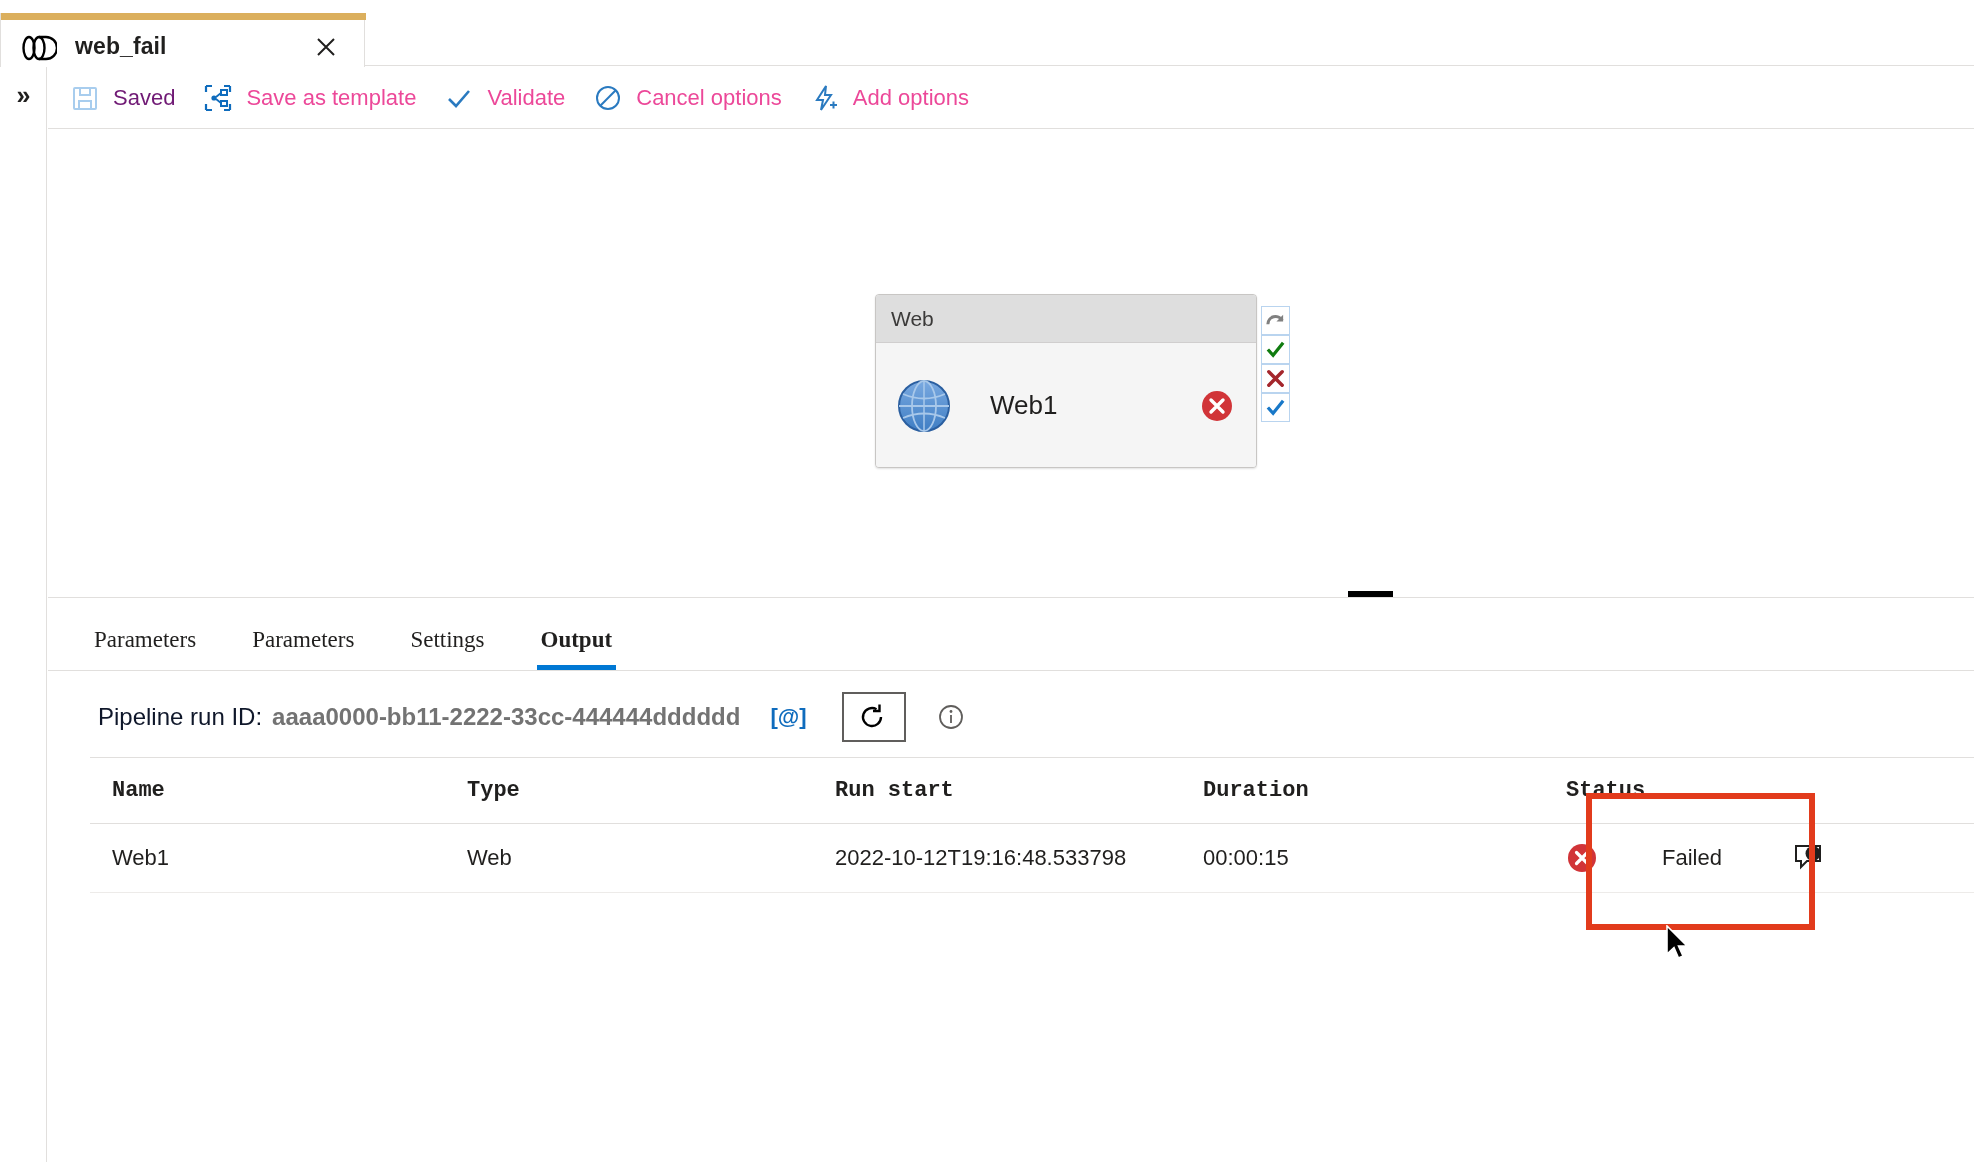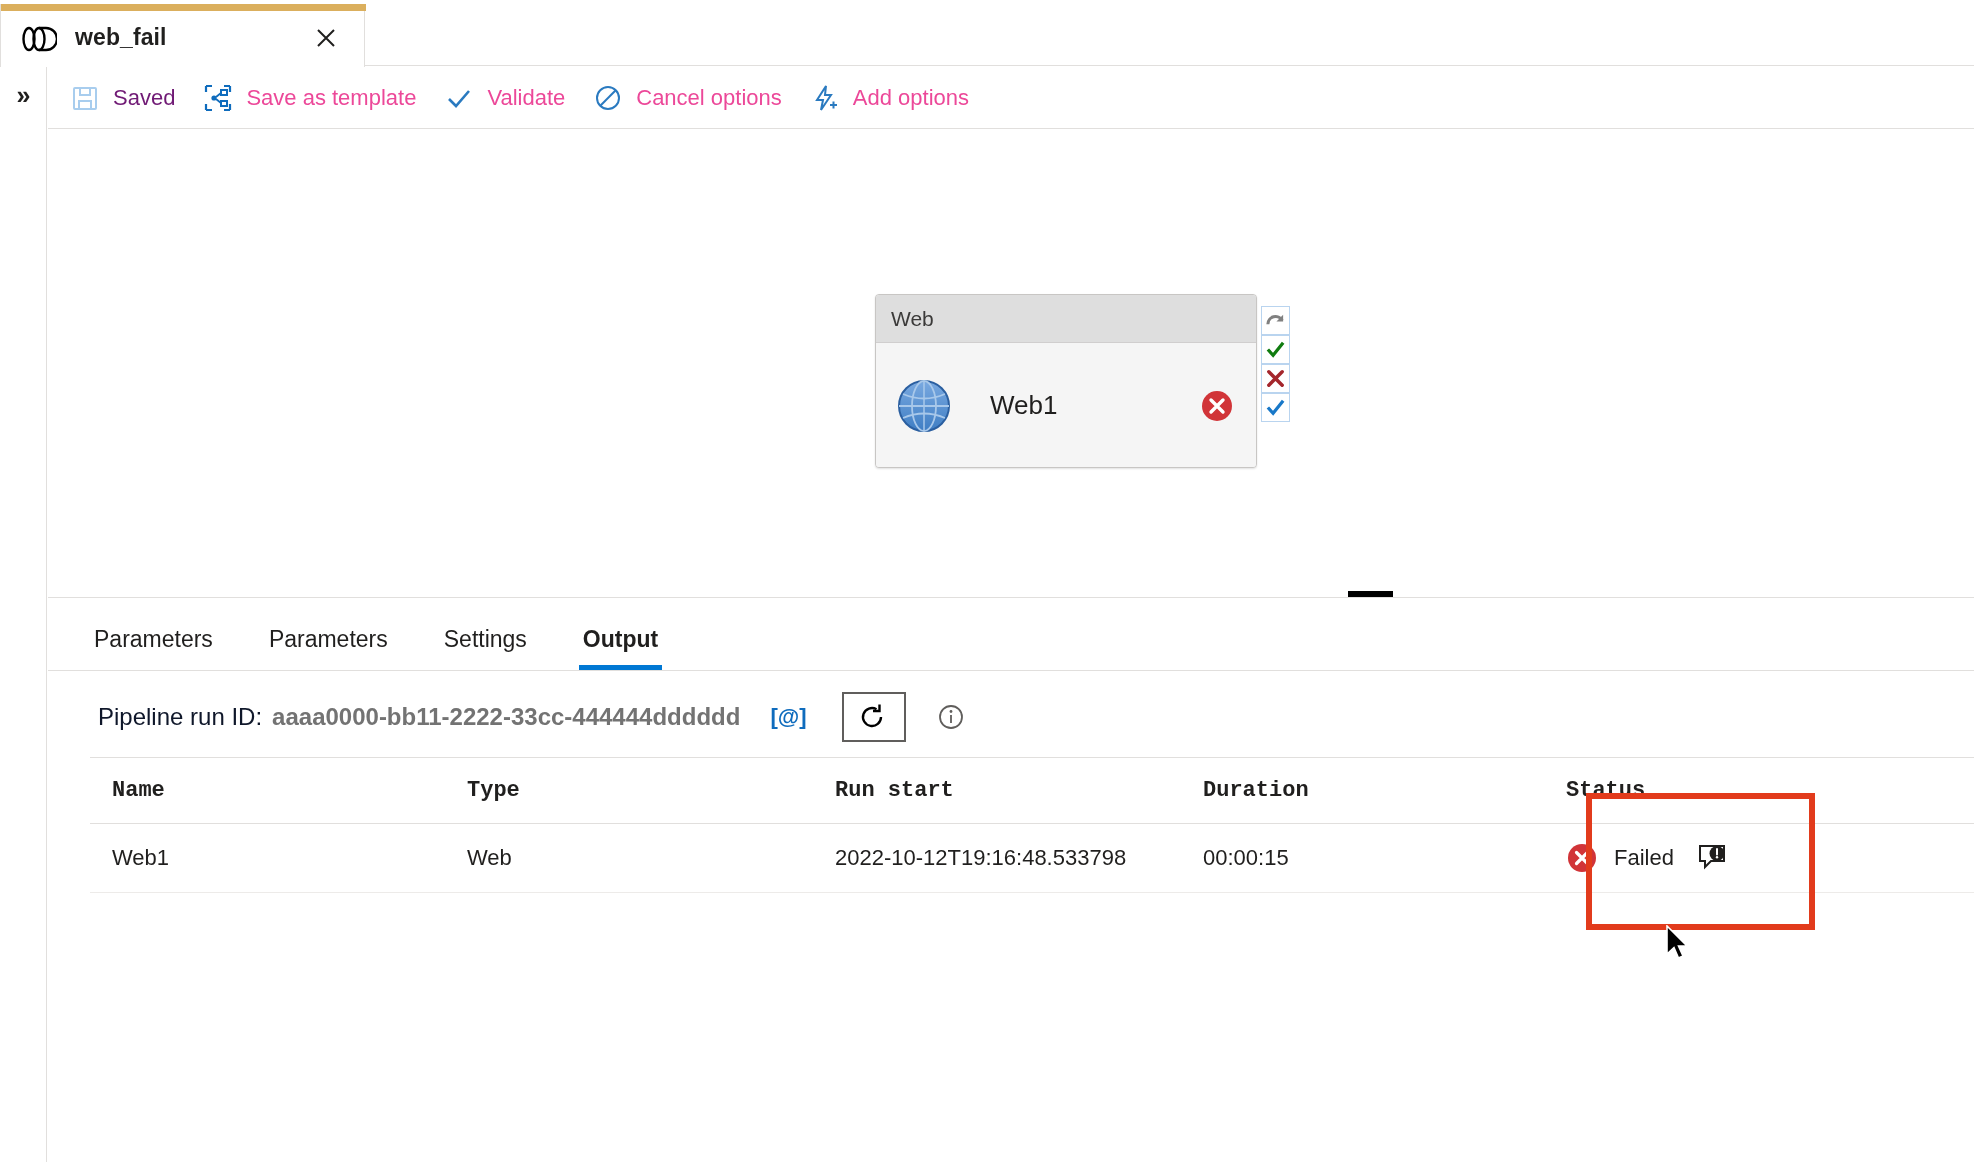--- a/index.html
+++ b/index.html
@@ -21,21 +21,21 @@
     position: absolute;
     top: 0; left: 0;
     width: 1974px;
     height: 66px;
     background: #ffffff;
     border-bottom: 1px solid #e1dfdd;
     box-sizing: border-box;
   }
   .tab {
     position: absolute;
-    top: 4px; left: 0;
+    top: 13px; left: 0;
     width: 365px;
     height: 66px;
     box-sizing: border-box;
     border-right: 1px solid #e1dfdd;
     border-left: 1px solid #e1dfdd;
     background: #ffffff;
     display: flex;
     align-items: center;
     padding: 0 0 0 20px;
   }
@@ -221,20 +221,21 @@
     background: #ffffff;
     box-sizing: border-box;
   }
   .pivot {
     height: 72px;
     border-bottom: 1px solid #e1dfdd;
     display: flex;
     align-items: flex-end;
     padding-left: 42px;
     box-sizing: border-box;
+    font-family: Liberation Serif, serif;
   }
   .pivot-item {
     position: relative;
     font-size: 23px;
     color: #201f1e;
     padding: 0 4px 17px 4px;
     margin-right: 48px;
     cursor: pointer;
     white-space: nowrap;
   }
@@ -319,21 +320,21 @@
     white-space: nowrap;
     overflow: hidden;
     text-overflow: clip;
   }
   .col-name { width: 355px; }
   .col-type { width: 368px; }
   .col-start { width: 368px; }
   .col-dur { width: 363px; }
   .col-status { width: 430px; }
 
-  .status-cell { display: flex; align-items: center; }
+  .status-cell { display: flex; align-items: center; gap: 48px; }
   .status-icon { width: 32px; height: 32px; flex: 0 0 auto; margin-right: 16px; }
   .status-text { font-size: 22px; color: #201f1e; }
   .status-msg { width: 32px; height: 30px; margin-left: 22px; flex: 0 0 auto; cursor: pointer; }
 
   .highlight-box {
     position: absolute;
     left: 1586px;
     top: 793px;
     width: 229px;
     height: 137px;

